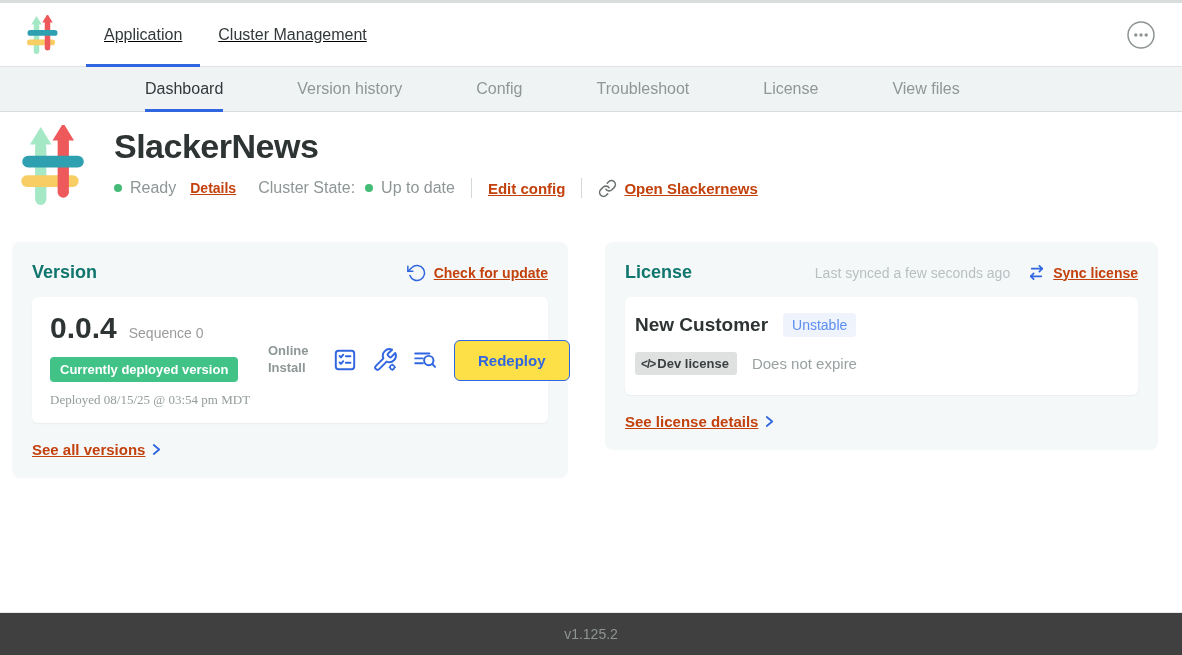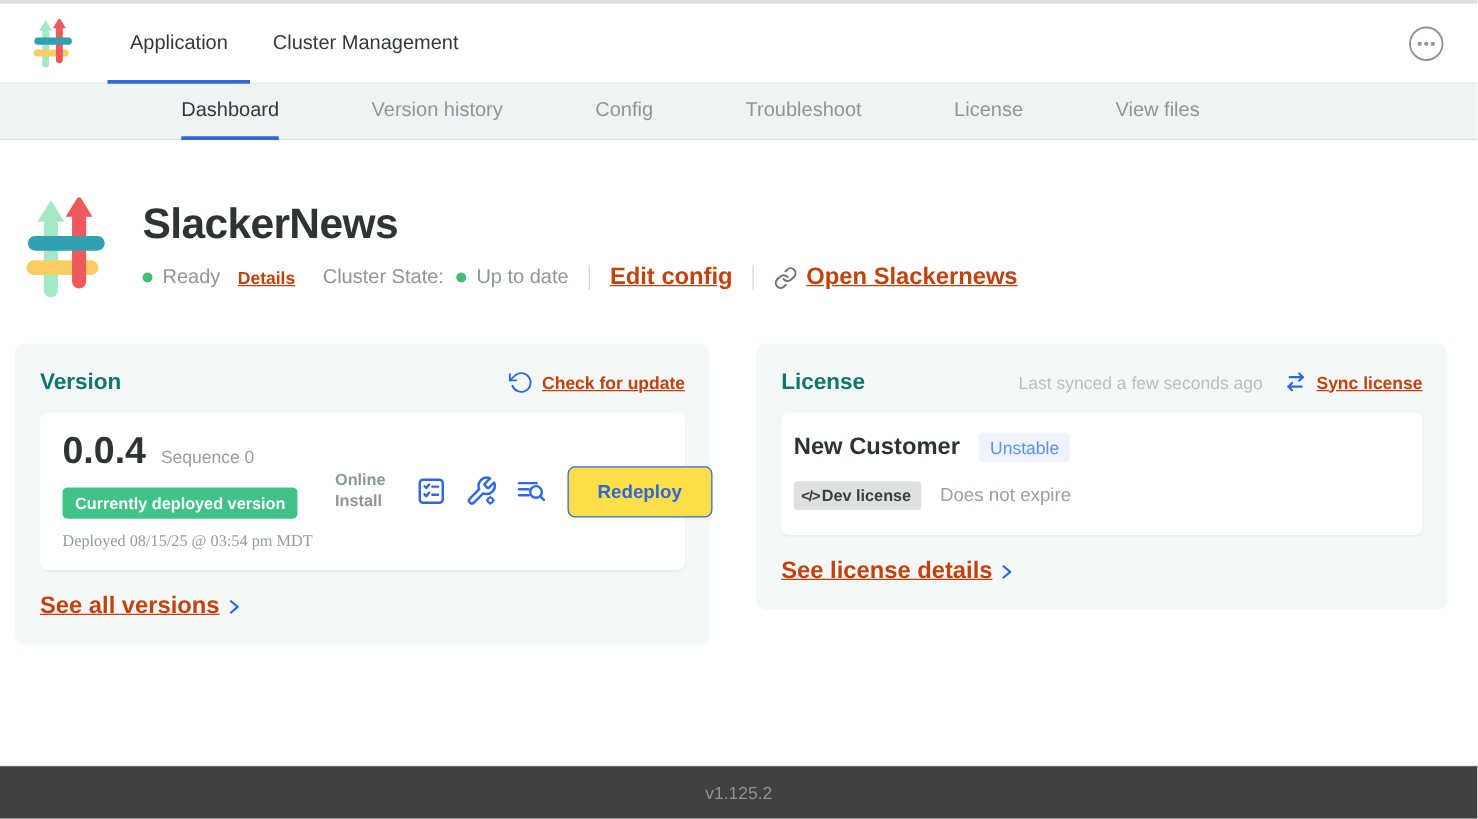--- a/index.html
+++ b/index.html
@@ -3,43 +3,43 @@
 <meta charset="utf-8">
 <style>
   * { margin:0; padding:0; box-sizing:border-box; }
   html,body { width:1182px; height:655px; background:#fff; font-family:"Liberation Sans", sans-serif; }
   .page { display:flex; flex-direction:column; width:1182px; height:655px; overflow:hidden; }
   .top-hairline { height:3px; background:#d9dddd; flex:none; }
 
   
   .header { height:64px; background:#fff; border-bottom:1px solid #dfe3e3; display:flex; align-items:center; padding:0 26px; flex:none; }
   .logo-sm { width:32px; height:40px; margin-right:28px; flex:none; }
-  .nav-tabs { display:flex; height:100%; }
+  .nav-tabs { display:flex; height:100%;text-decoration:underline; }
   .nav-tab { position:relative; display:flex; align-items:center; padding:0 18px; font-size:16px; color:#33393a; cursor:pointer; }
   .nav-tab.active::after { content:""; position:absolute; left:0; right:0; bottom:-1px; height:3px; background:#3066e0; }
   .menu-btn { margin-left:auto; background:none; border:none; cursor:pointer; display:flex; align-items:center; }
 
   
   .subnav { height:45px; background:#f0f3f4; border-bottom:1px solid #d8dddd; display:flex; align-items:center; padding-left:145px; flex:none; }
   .subnav-tab { position:relative; display:flex; align-items:center; height:100%; margin-right:74px; font-size:16px; color:#8e9696; cursor:pointer; }
   .subnav-tab.active { color:#32373a; }
   .subnav-tab.active::after { content:""; position:absolute; left:0; right:0; bottom:-1px; height:3px; background:#3066e0; }
 
   
   .main { flex:1; background:#fff; }
-  .app-header { display:flex; padding:46px 0 0 20px; }
+  .app-header { display:flex; padding:13px 0 0 20px; }
   .app-icon { width:64px; height:82px; flex:none; }
   .app-info { margin-left:30px; }
   .app-title { font-size:34px; font-weight:bold; color:#2e3333; letter-spacing:-0.5px; margin:2px 0 12px; }
   .status-row { display:flex; align-items:center; font-size:16px; color:#8e9696; }
   .dot { width:8px; height:8px; border-radius:50%; background:#44bb77; display:inline-block; flex:none; }
   .status-row .dot { margin-right:8px; }
   a.link { color:#c2410c; font-weight:bold; text-decoration:underline; cursor:pointer; }
   .link-sm { font-size:14px; }
-  .link-md { font-size:19px; }
+  .link-md { font-size:15px; }
   .vdiv { width:1px; height:20px; background:#d3d8d8; margin:0 16px; flex:none; }
 
   
   .cards { display:flex; gap:37px; padding:35px 12px 0 12px; align-items:flex-start; }
   .card { background:#f5f8f9; border-radius:8px; padding:20px; }
   .card-version { width:556px; }
   .card-license { width:553px; }
   .card-head { display:flex; align-items:center; }
   .card-title { font-size:18px; font-weight:bold; color:#0f766e; }
   .card-head-right { margin-left:auto; display:flex; align-items:center; gap:7px; }

